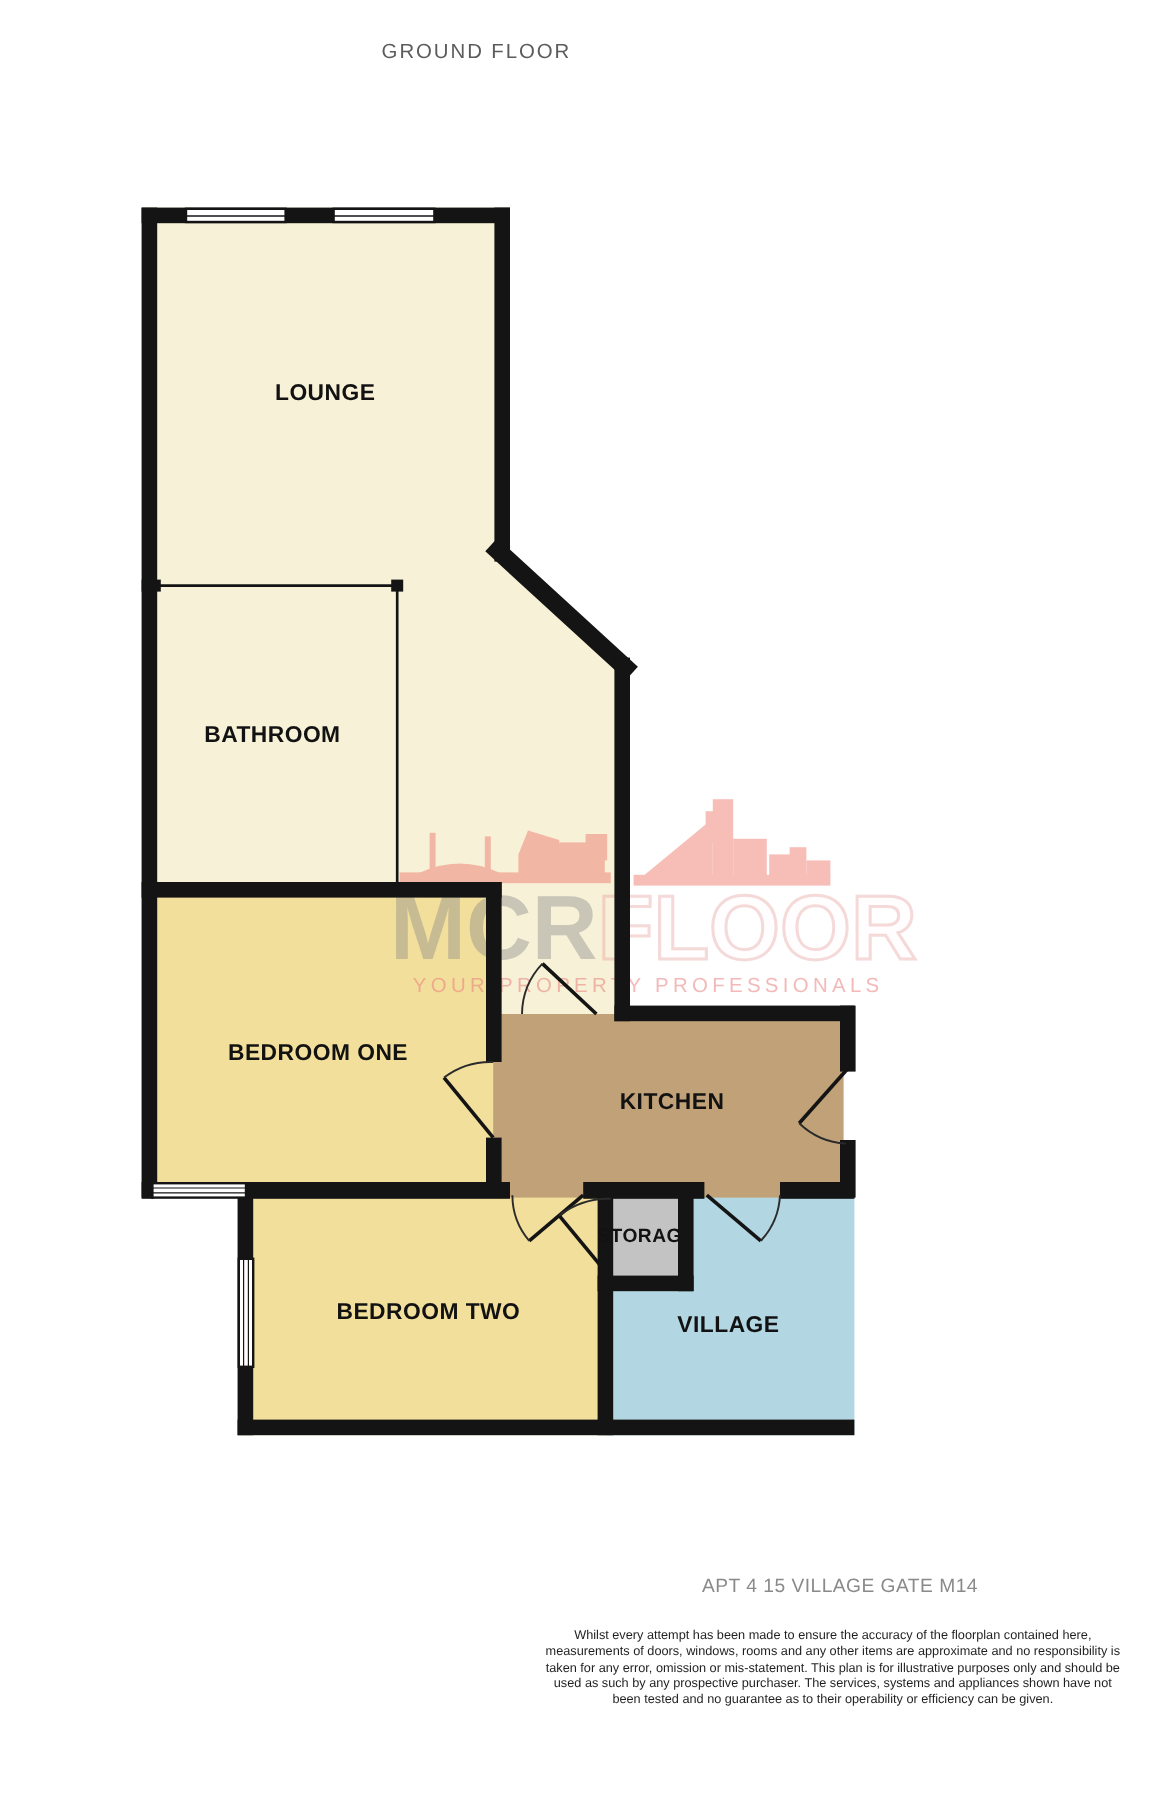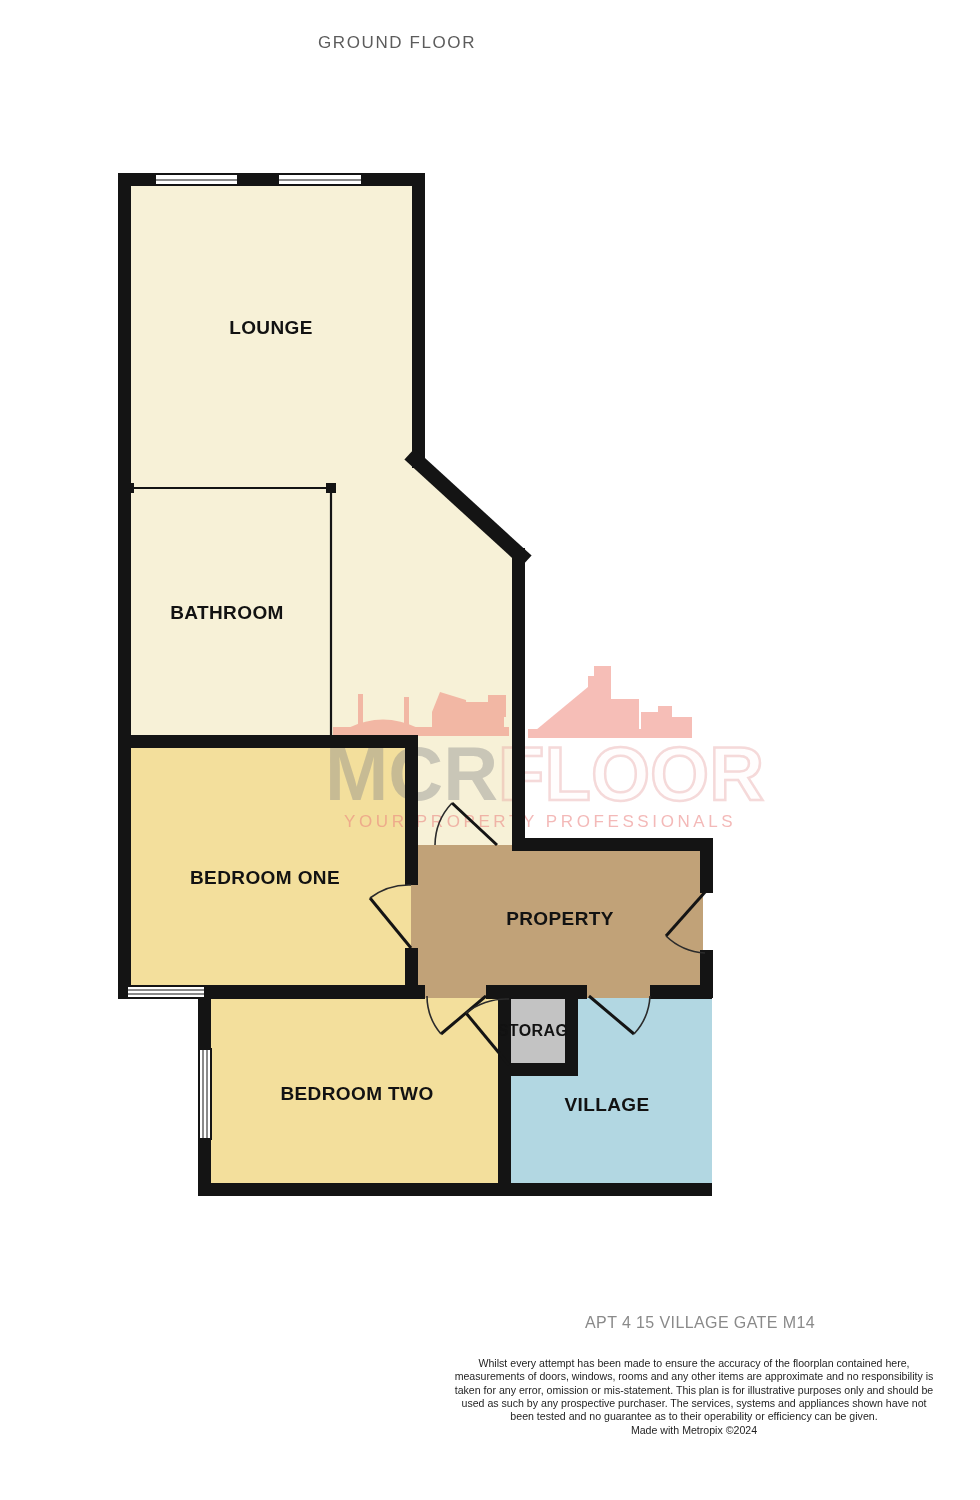--- a/index.html
+++ b/index.html
@@ -136,24 +136,23 @@
       <path d="M666,936 A61,61 0 0 0 705,953"></path>
       <path d="M441,1034 A59,59 0 0 1 427,996"></path>
       <path d="M466,1013 A67,67 0 0 1 509,999"></path>
       <path d="M634,1034 A60,60 0 0 0 650,996"></path>
     </g>
   </svg>
 
   <div class="abs room-label" style="left:271px;top:328px;">LOUNGE</div>
   <div class="abs room-label" style="left:227px;top:613px;">BATHROOM</div>
   <div class="abs room-label" style="left:265px;top:866px;margin-top:12px;">BEDROOM ONE</div>
-  <div class="abs room-label" style="left:560px;top:919px;">PROPERTY</div>
+  <div class="abs room-label" style="left:560px;top:919px;">KITCHEN</div>
   <div class="abs room-label" style="left:357px;top:1094px;">BEDROOM TWO</div>
   <div class="abs room-label small" style="left:533px;top:1031px;">STORAG</div>
   <div class="abs room-label" style="left:607px;top:1105px;">VILLAGE</div>
 
   <div id="address" class="abs">APT 4 15 VILLAGE GATE M14</div>
   <div id="disclaimer-block" class="abs">
     <div>Whilst every attempt has been made to ensure the accuracy of the floorplan contained here, measurements of doors, windows, rooms and any other items are approximate and no responsibility is taken for any error, omission or mis-statement. This plan is for illustrative purposes only and should be used as such by any prospective purchaser. The services, systems and appliances shown have not been tested and no guarantee as to their operability or efficiency can be given.</div>
-    <div id="credit">Made with Metropix ©2024</div>
   </div>
 
 </div>
 
 </body></html>

